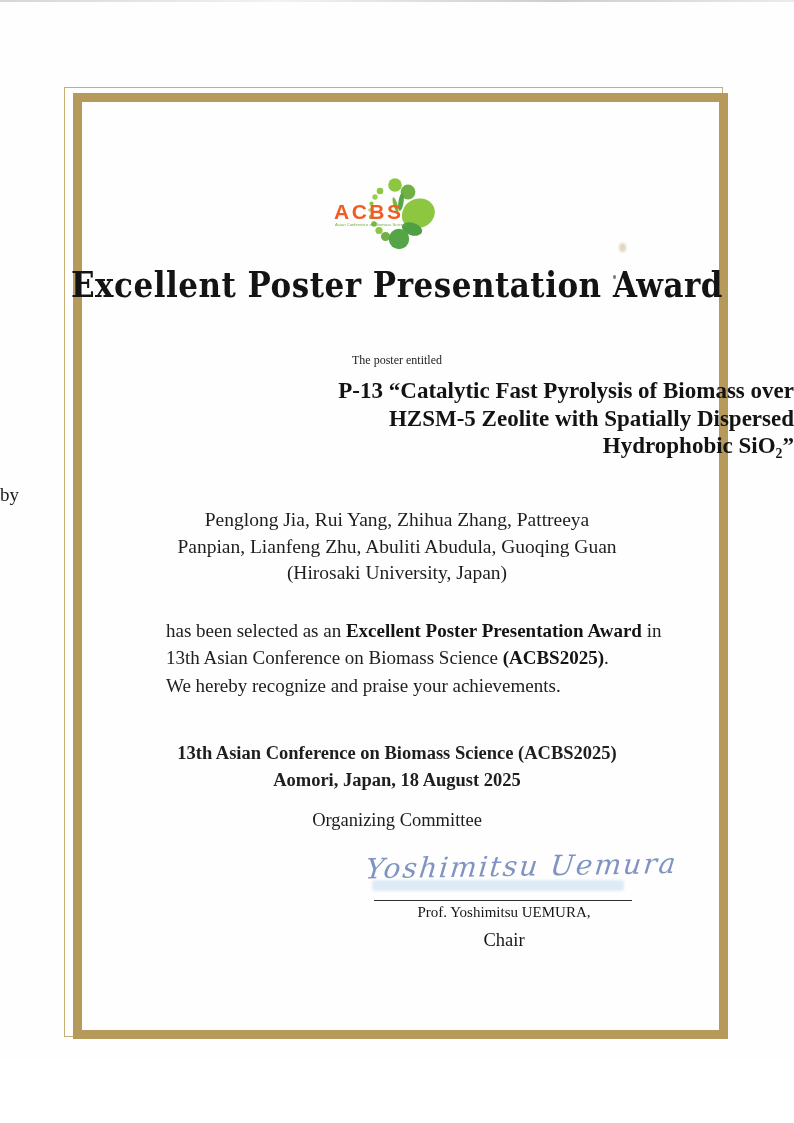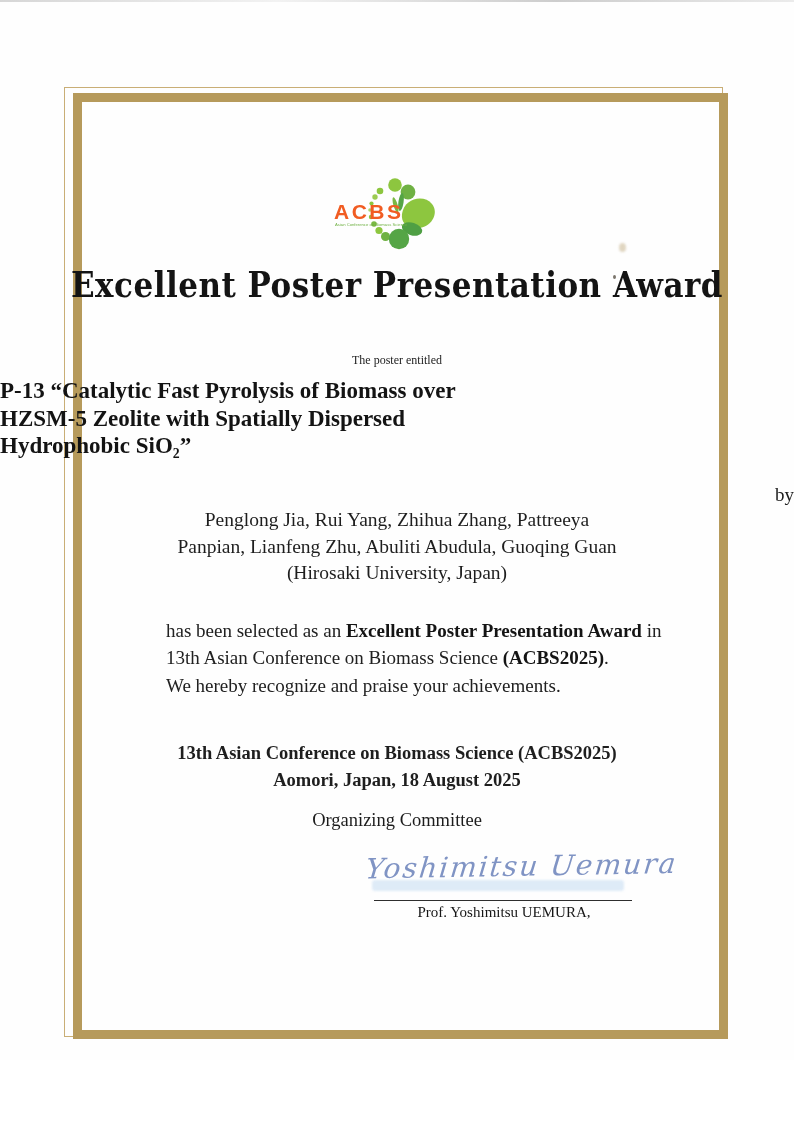--- a/index.html
+++ b/index.html
@@ -14,23 +14,23 @@
     border:1.5px solid #c9ae76;}
   .frame-inner{position:absolute;left:73px;top:93px;width:637px;height:928px;
     border:9px solid #b69a5b;}
   .logo-svg{position:absolute;left:328px;top:172px;width:140px;height:92px;}
   .gothic{
     position:absolute;left:0;top:266px;width:100%;text-align:center;
     font-family:"DejaVu Serif",serif;font-weight:700;font-size:31px;color:#141414;
     transform:scaleY(1.14);letter-spacing:.5px;
   }
   .intro{position:absolute;left:0;top:353px;width:100%;text-align:center;font-size:12px;color:#222;}
-  .ptitle{position:absolute;left:0;top:377px;width:100%;text-align:left;
+  .ptitle{position:absolute;left:0;top:377px;width:100%;text-align:right;
     font-size:23px;font-weight:700;line-height:27.5px;color:#131313;}
-  .by{position:absolute;left:0;top:484px;width:100%;text-align:right;font-size:19px;}
+  .by{position:absolute;left:0;top:484px;width:100%;text-align:left;font-size:19px;}
   .authors{position:absolute;left:0;top:507px;width:100%;text-align:center;
     font-size:19.5px;line-height:26.5px;color:#1e1e1e;}
   .authors .u{text-underline-offset:3px;margin-top:20px;}
   .citation{position:absolute;left:147px;top:617px;width:512px;text-align:left;
     font-size:19px;line-height:27.4px;color:#212121;margin-left:19px;}
   .citation b{font-weight:700;color:#141414;}
   .event{position:absolute;left:0;top:740px;width:100%;text-align:center;
     font-size:18.5px;line-height:26.5px;color:#1e1e1e;font-weight:bold;}
   .committee{position:absolute;left:0;top:810px;width:100%;text-align:center;font-size:18.5px;}
   .sig-group{position:absolute;left:366px;top:850px;width:276px;height:105px;text-align:center;}
@@ -109,18 +109,19 @@
     <div>Aomori, Japan, 18 August 2025</div>
   </div>
 
   <div class="committee">Organizing Committee</div>
 
   <div class="sig-group">
     <div class="sig-smear"></div>
     <div class="sig-script">Yoshimitsu Uemura</div>
     <div class="sig-line"></div>
     <div class="sig-printed">Prof. Yoshimitsu UEMURA,</div>
+    <div class="sig-role">Chair</div>
   </div>
 
   <div class="speck1"></div>
   <div class="speck2"></div>
 
 </div>
 
 </body></html>

